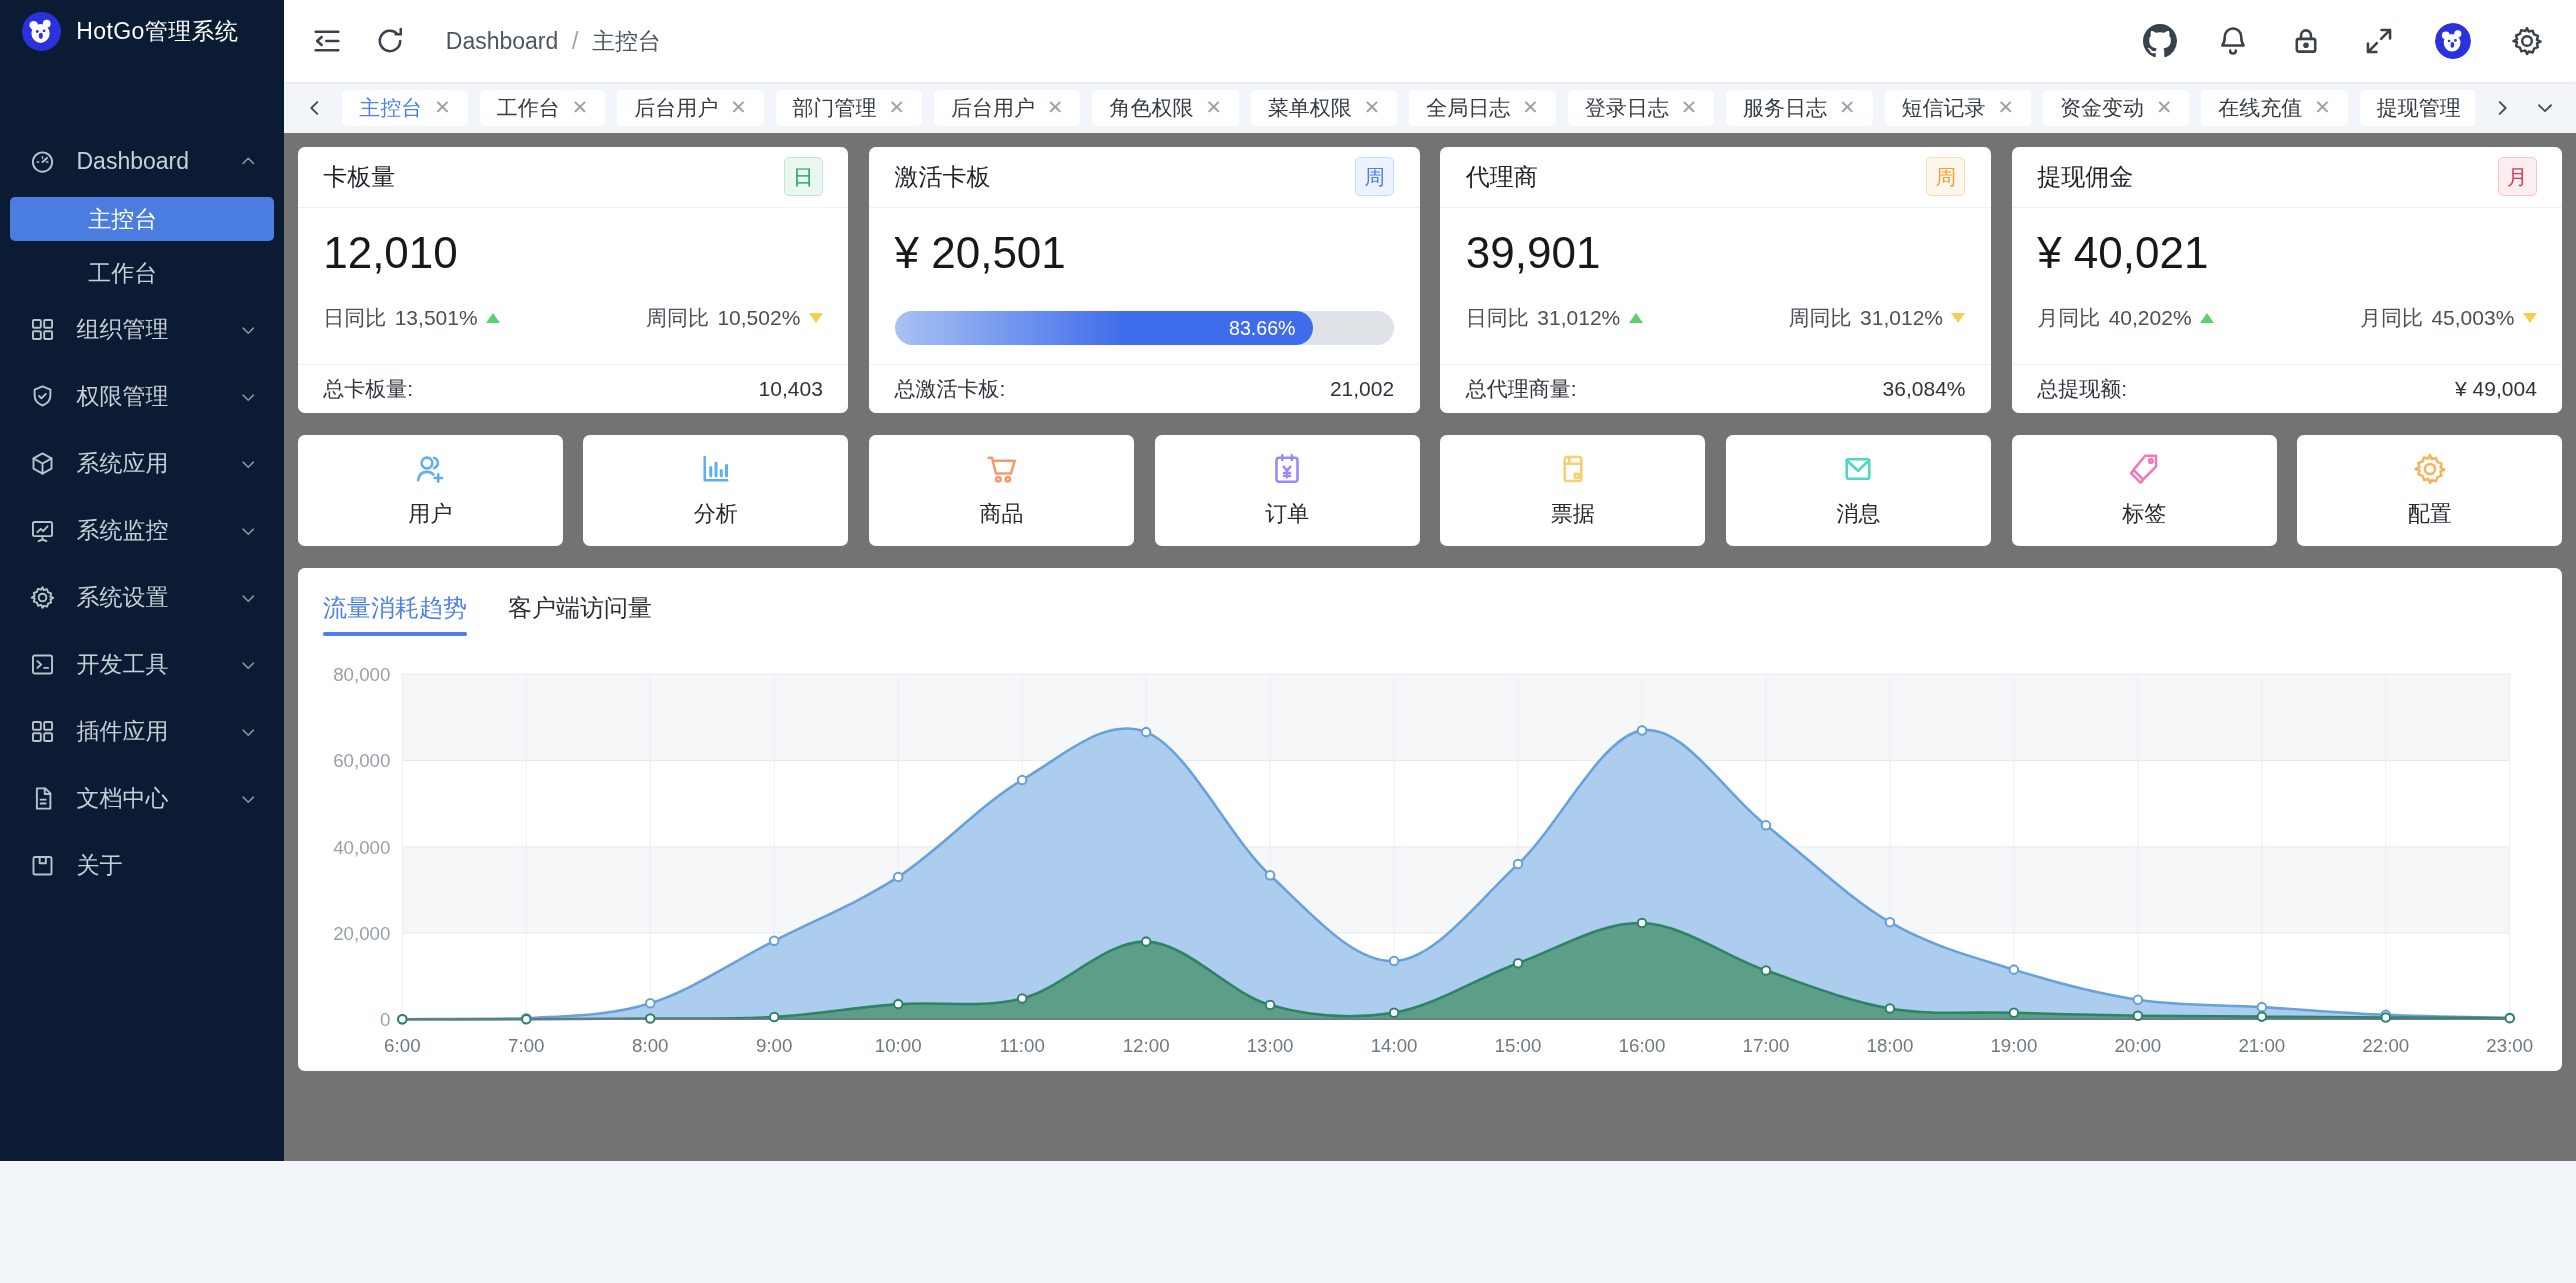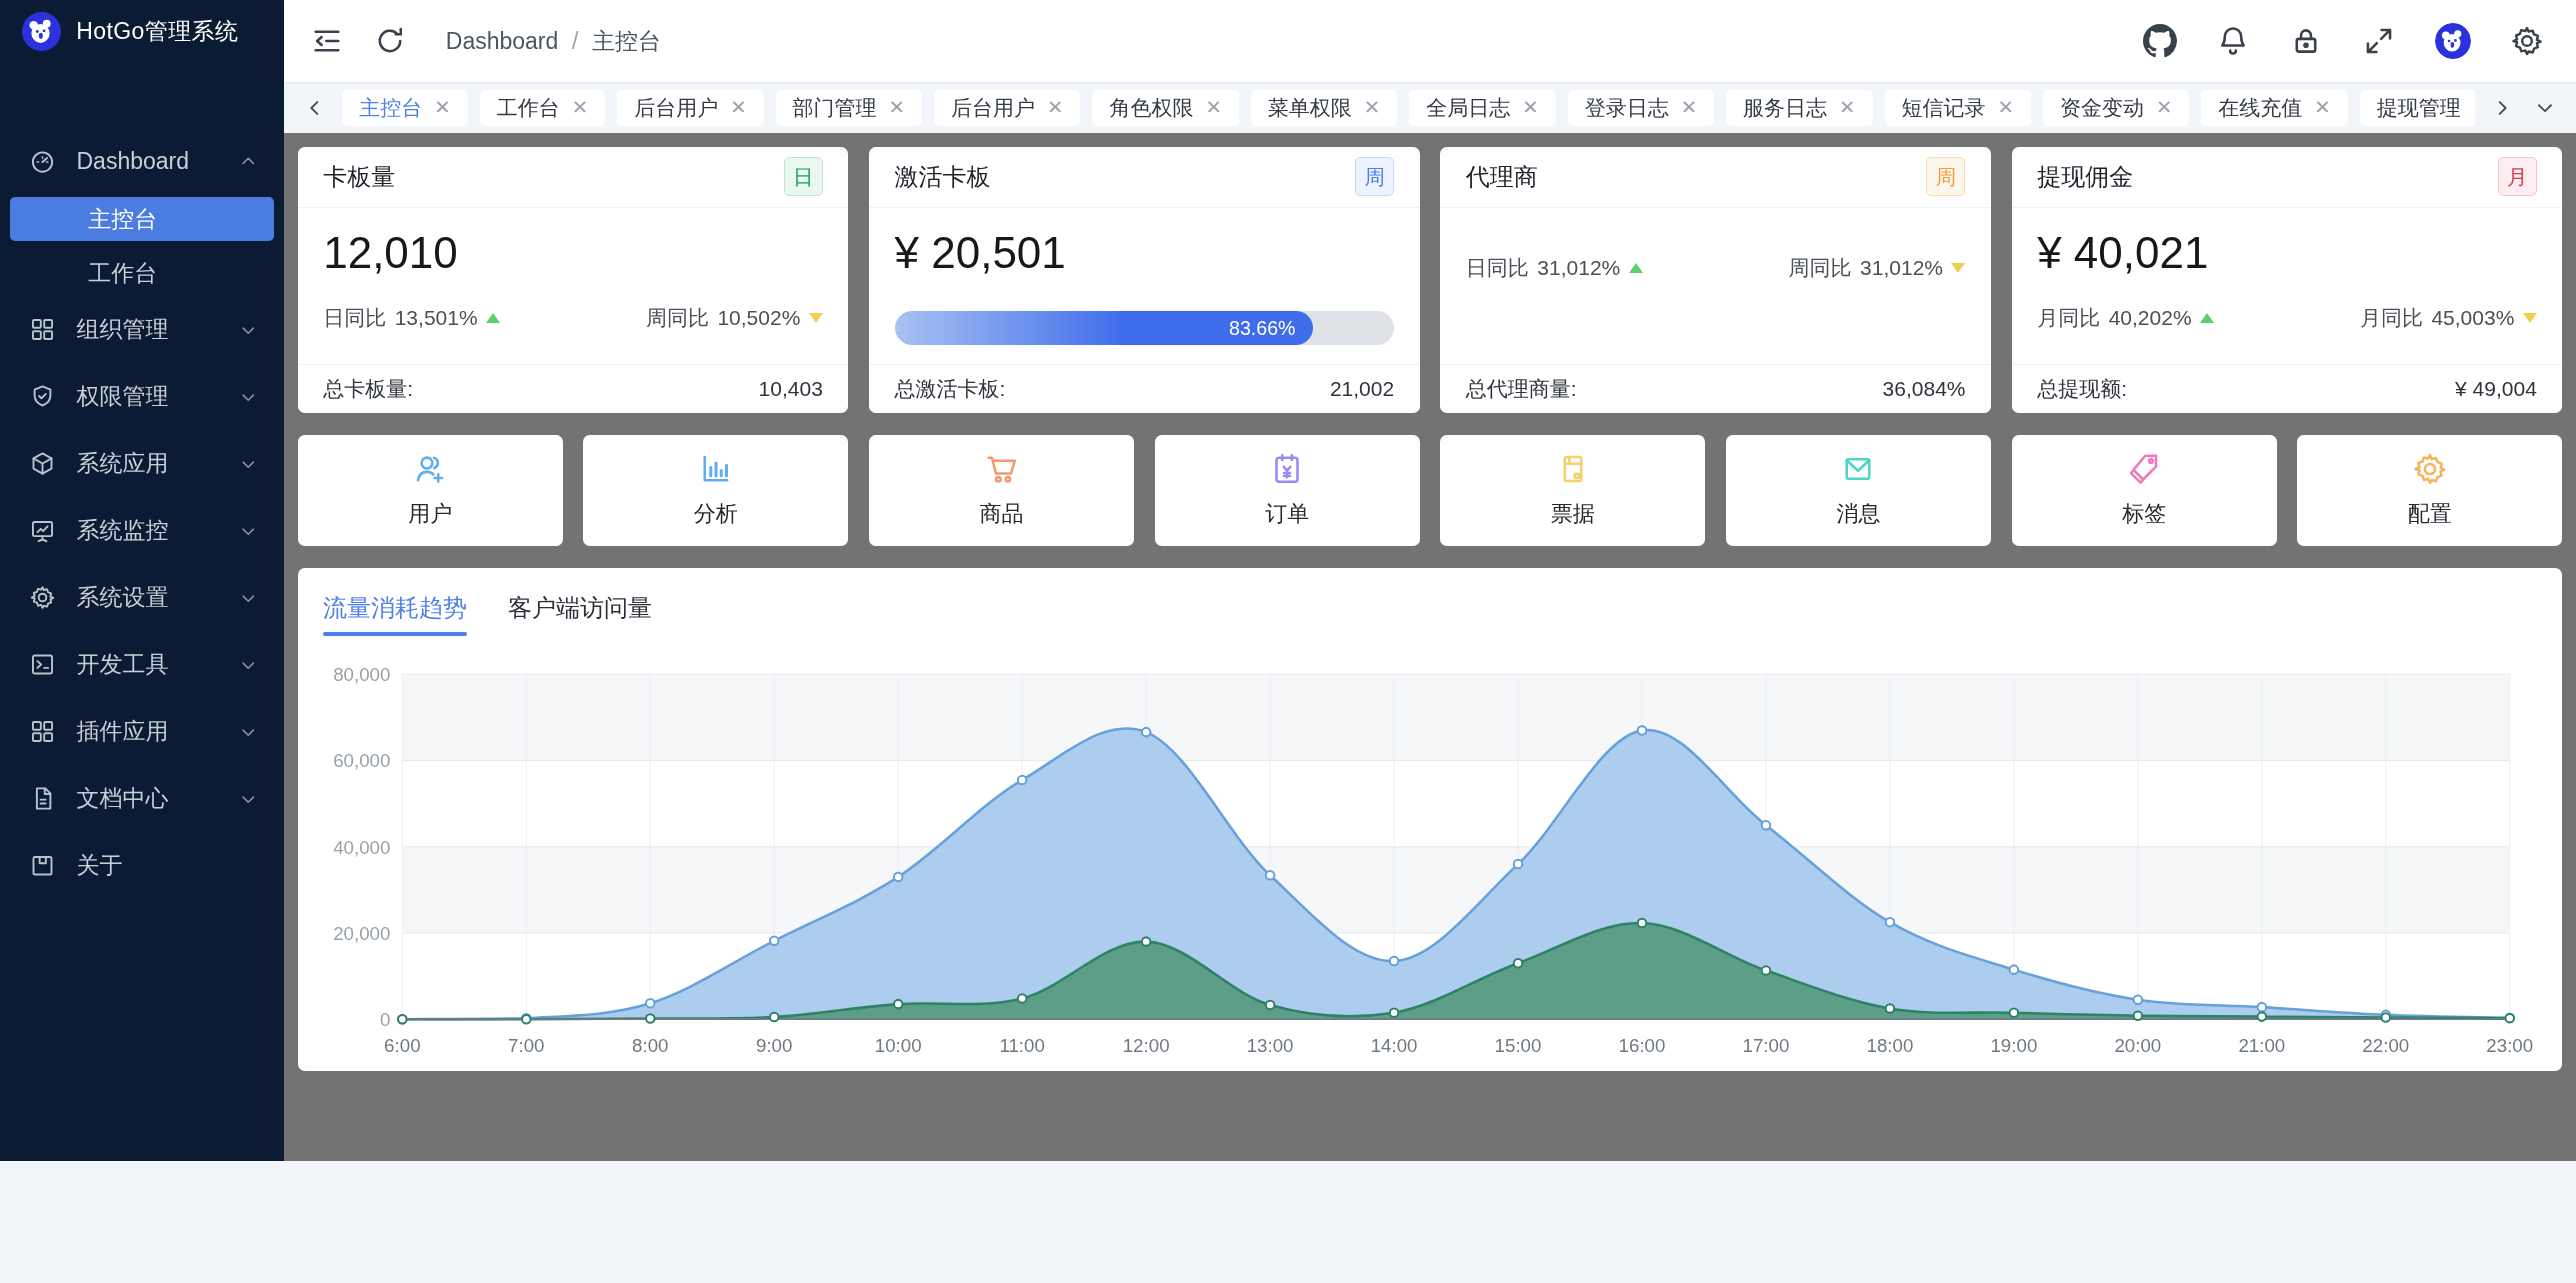--- a/index.html
+++ b/index.html
@@ -390,20 +390,21 @@
             <span>21,002</span>
           </div>
         </div>
 
         <div class="card">
           <div class="card-header">
             <span class="card-title">代理商</span>
             <span class="badge" id="badge-2" style="color: rgb(237, 161, 60); background: rgb(253, 246, 234); border-color: rgb(244, 221, 178);">周</span>
           </div>
           <div class="card-body">
+            <div class="value">39,901</div>
             <div class="metrics">
               <span class="metric">
                 <span>日同比</span>
                 <span>31,012%</span>
                 <span class="tri up"></span>
               </span>
               <span class="metric">
                 <span>周同比</span>
                 <span>31,012%</span>
                 <span class="tri down"></span>

